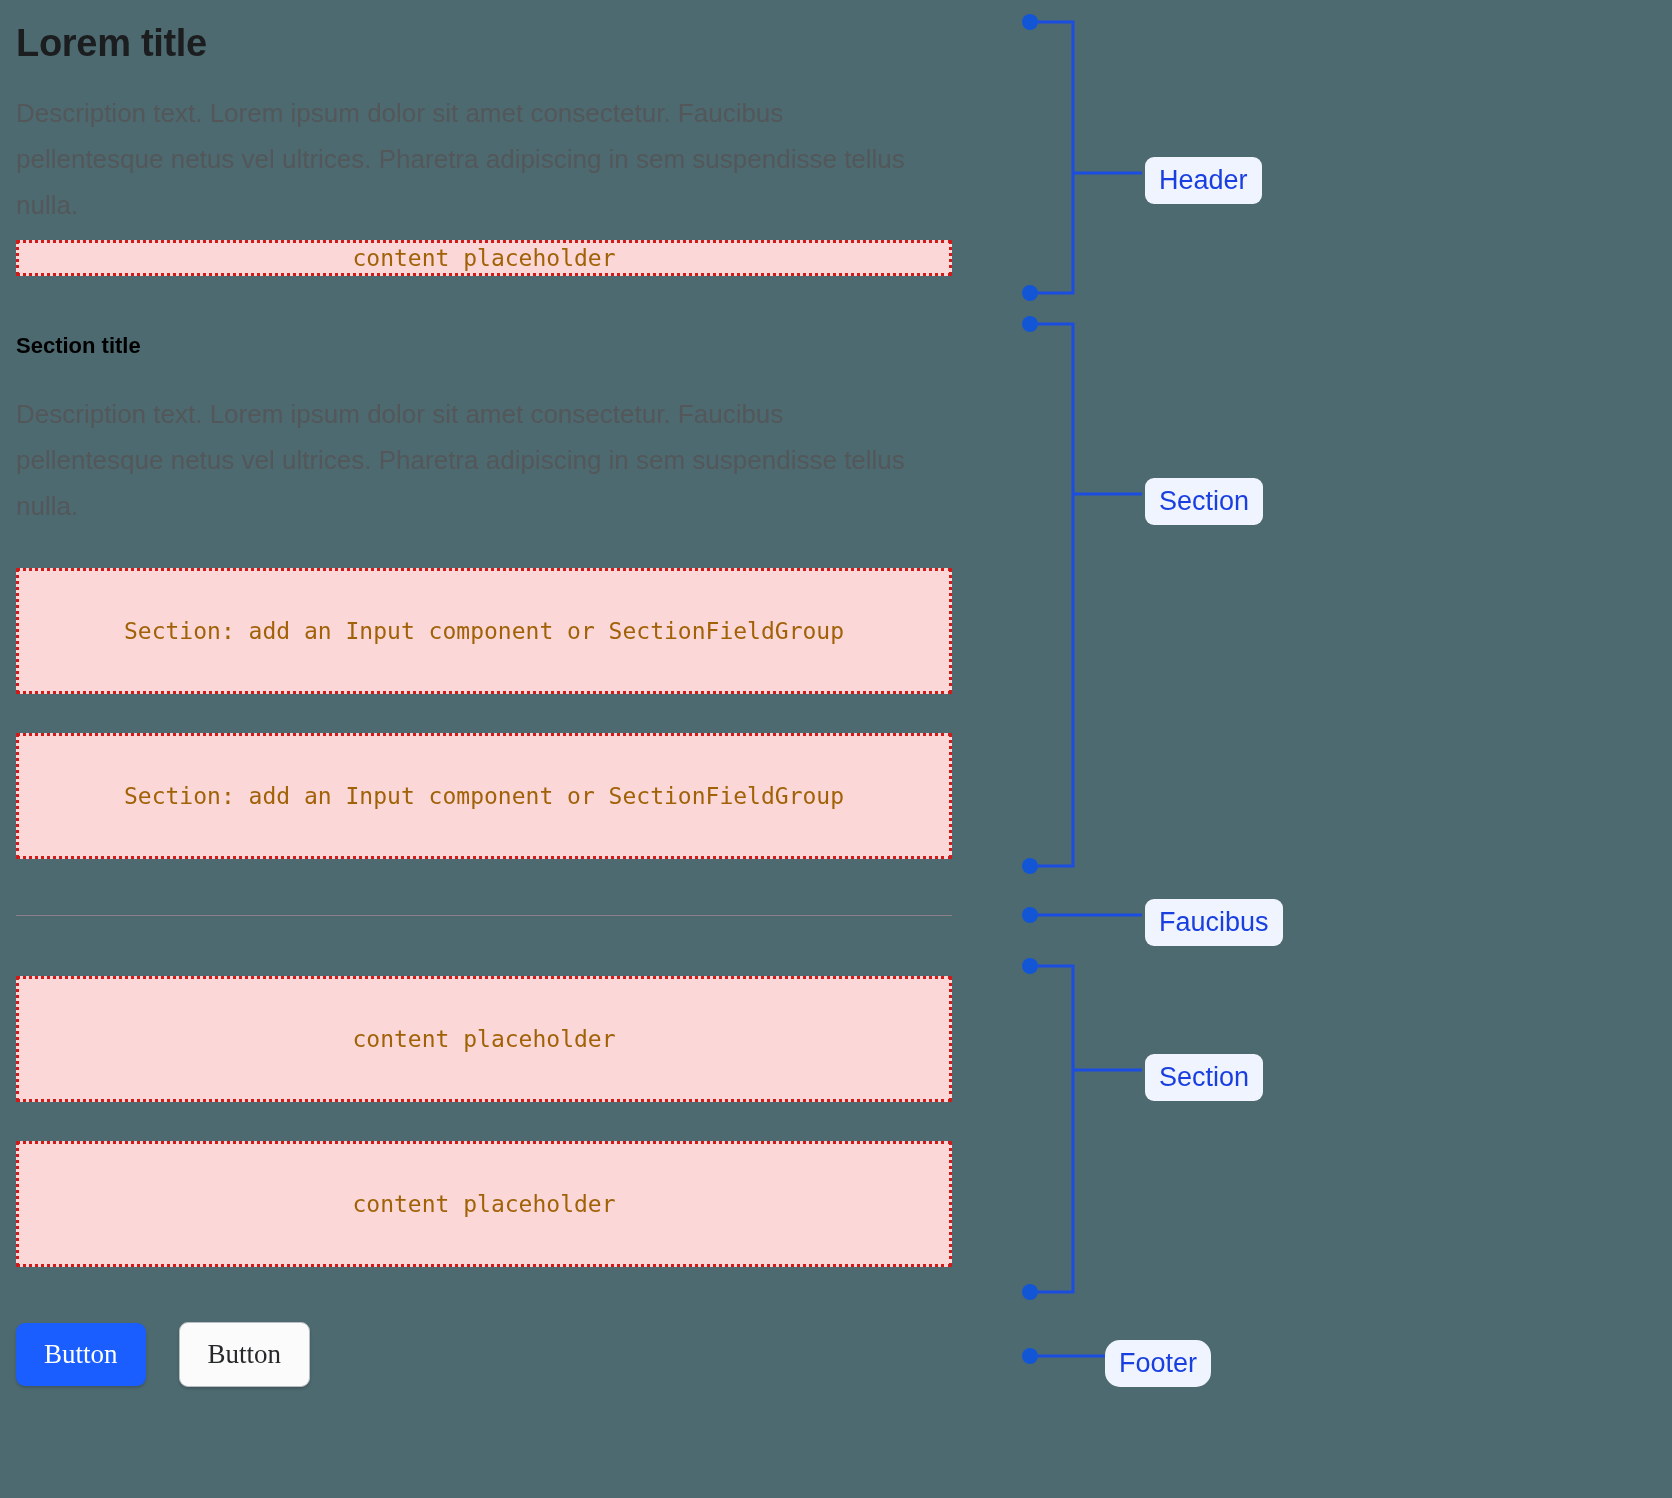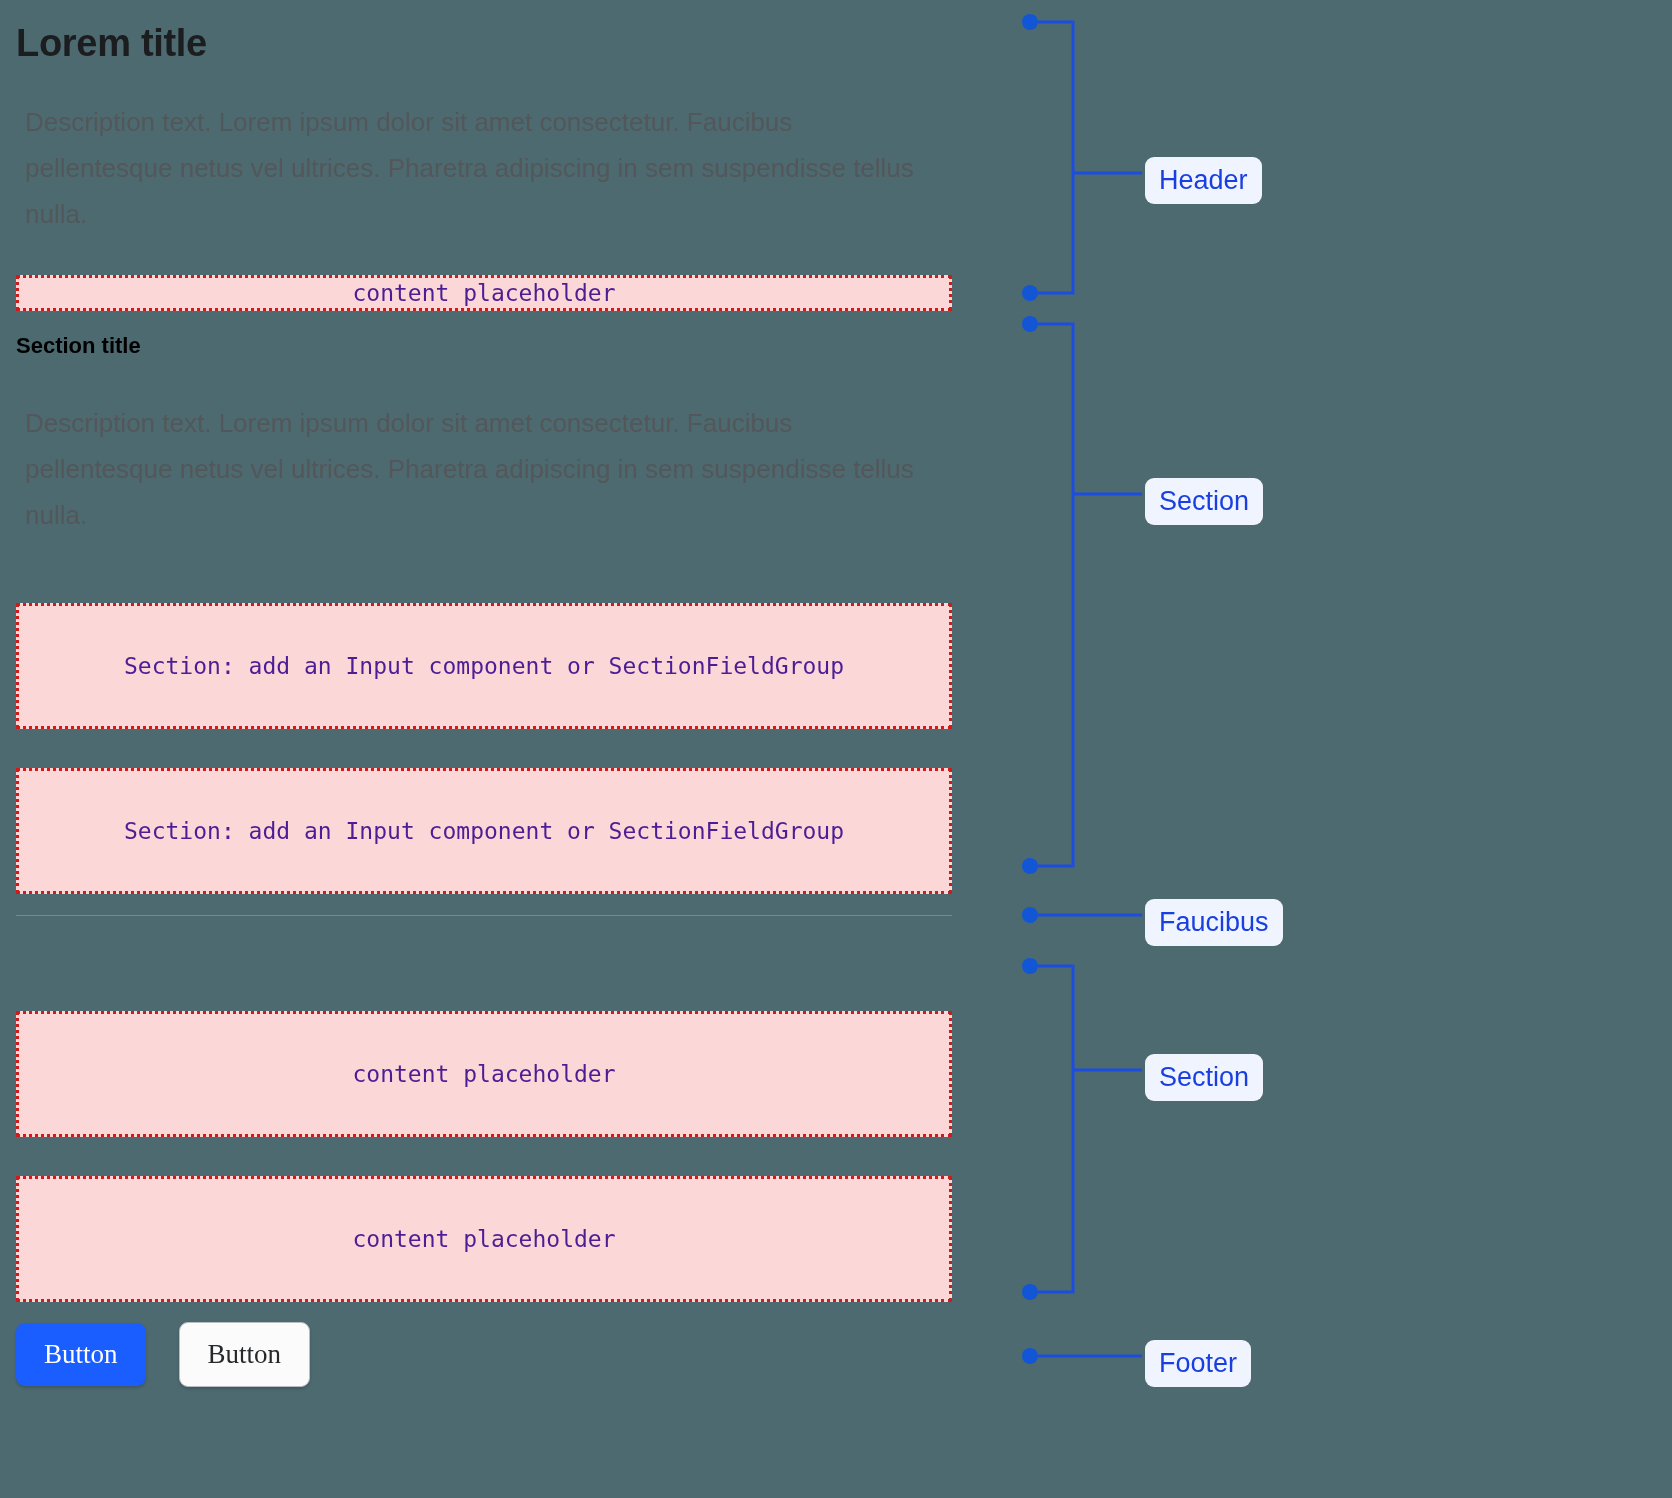--- a/index.html
+++ b/index.html
@@ -36,21 +36,21 @@
     margin: 0;
   }
 
   .desc {
     position: absolute;
     left: 16px;
     width: 905px;
     font-size: 26px;
     line-height: 46px;
     color: #535759;
-    margin: 9px;
+    margin: 0;
   }
   #header-desc { top: 90px; }
   #section-desc { top: 391px; }
 
   .section-title {
     position: absolute;
     left: 16px;
     font-size: 22px;
     font-weight: 700;
     color: #000000;
@@ -60,28 +60,27 @@
   #section-title { top: 333px; }
 
   
   .placeholder {
     position: absolute;
     left: 16px;
     width: 936px;
     box-sizing: border-box;
     background: #fbd7d7;
     border: 3px dotted #d11a1a;
-    color: #4c1d95;
+    color: #a16207;
     font-family: "DejaVu Sans Mono", monospace;
     font-size: 23px;
     display: flex;
     align-items: center;
     justify-content: center;
     text-align: left;
-    margin-top: 35px;
   }
   #ph-header   { top: 240px;  height: 36px; }
   #ph-sec-a    { top: 568px;  height: 126px; }
   #ph-sec-b    { top: 733px;  height: 126px; }
   #ph-sec-c    { top: 976px;  height: 126px; }
   #ph-sec-d    { top: 1141px; height: 126px; }
 
   
   #separator-line {
     position: absolute;
@@ -143,21 +142,21 @@
     line-height: 1;
     padding: 10px 14px;
     border-radius: 9px;
     white-space: nowrap;
     pointer-events: auto;
   }
   #badge-header    { left: 1145px; top: 157px; }
   #badge-section-1 { left: 1145px; top: 478px; }
   #badge-separator { left: 1145px; top: 899px; }
   #badge-section-2 { left: 1145px; top: 1054px; }
-  #badge-footer    { left: 1145px; top: 1340px; }
+  #badge-footer    { left: 1105px; top: 1340px; border-radius: 15px; }
 </style>
 </head>
 <body>
 
 <div id="form-root">
 
   <h1 class="form-title">Lorem title</h1>
 
   <p class="desc" id="header-desc">Description text. Lorem ipsum dolor sit amet consectetur. Faucibus pellentesque netus vel ultrices. Pharetra adipiscing in sem suspendisse tellus nulla.</p>
 

